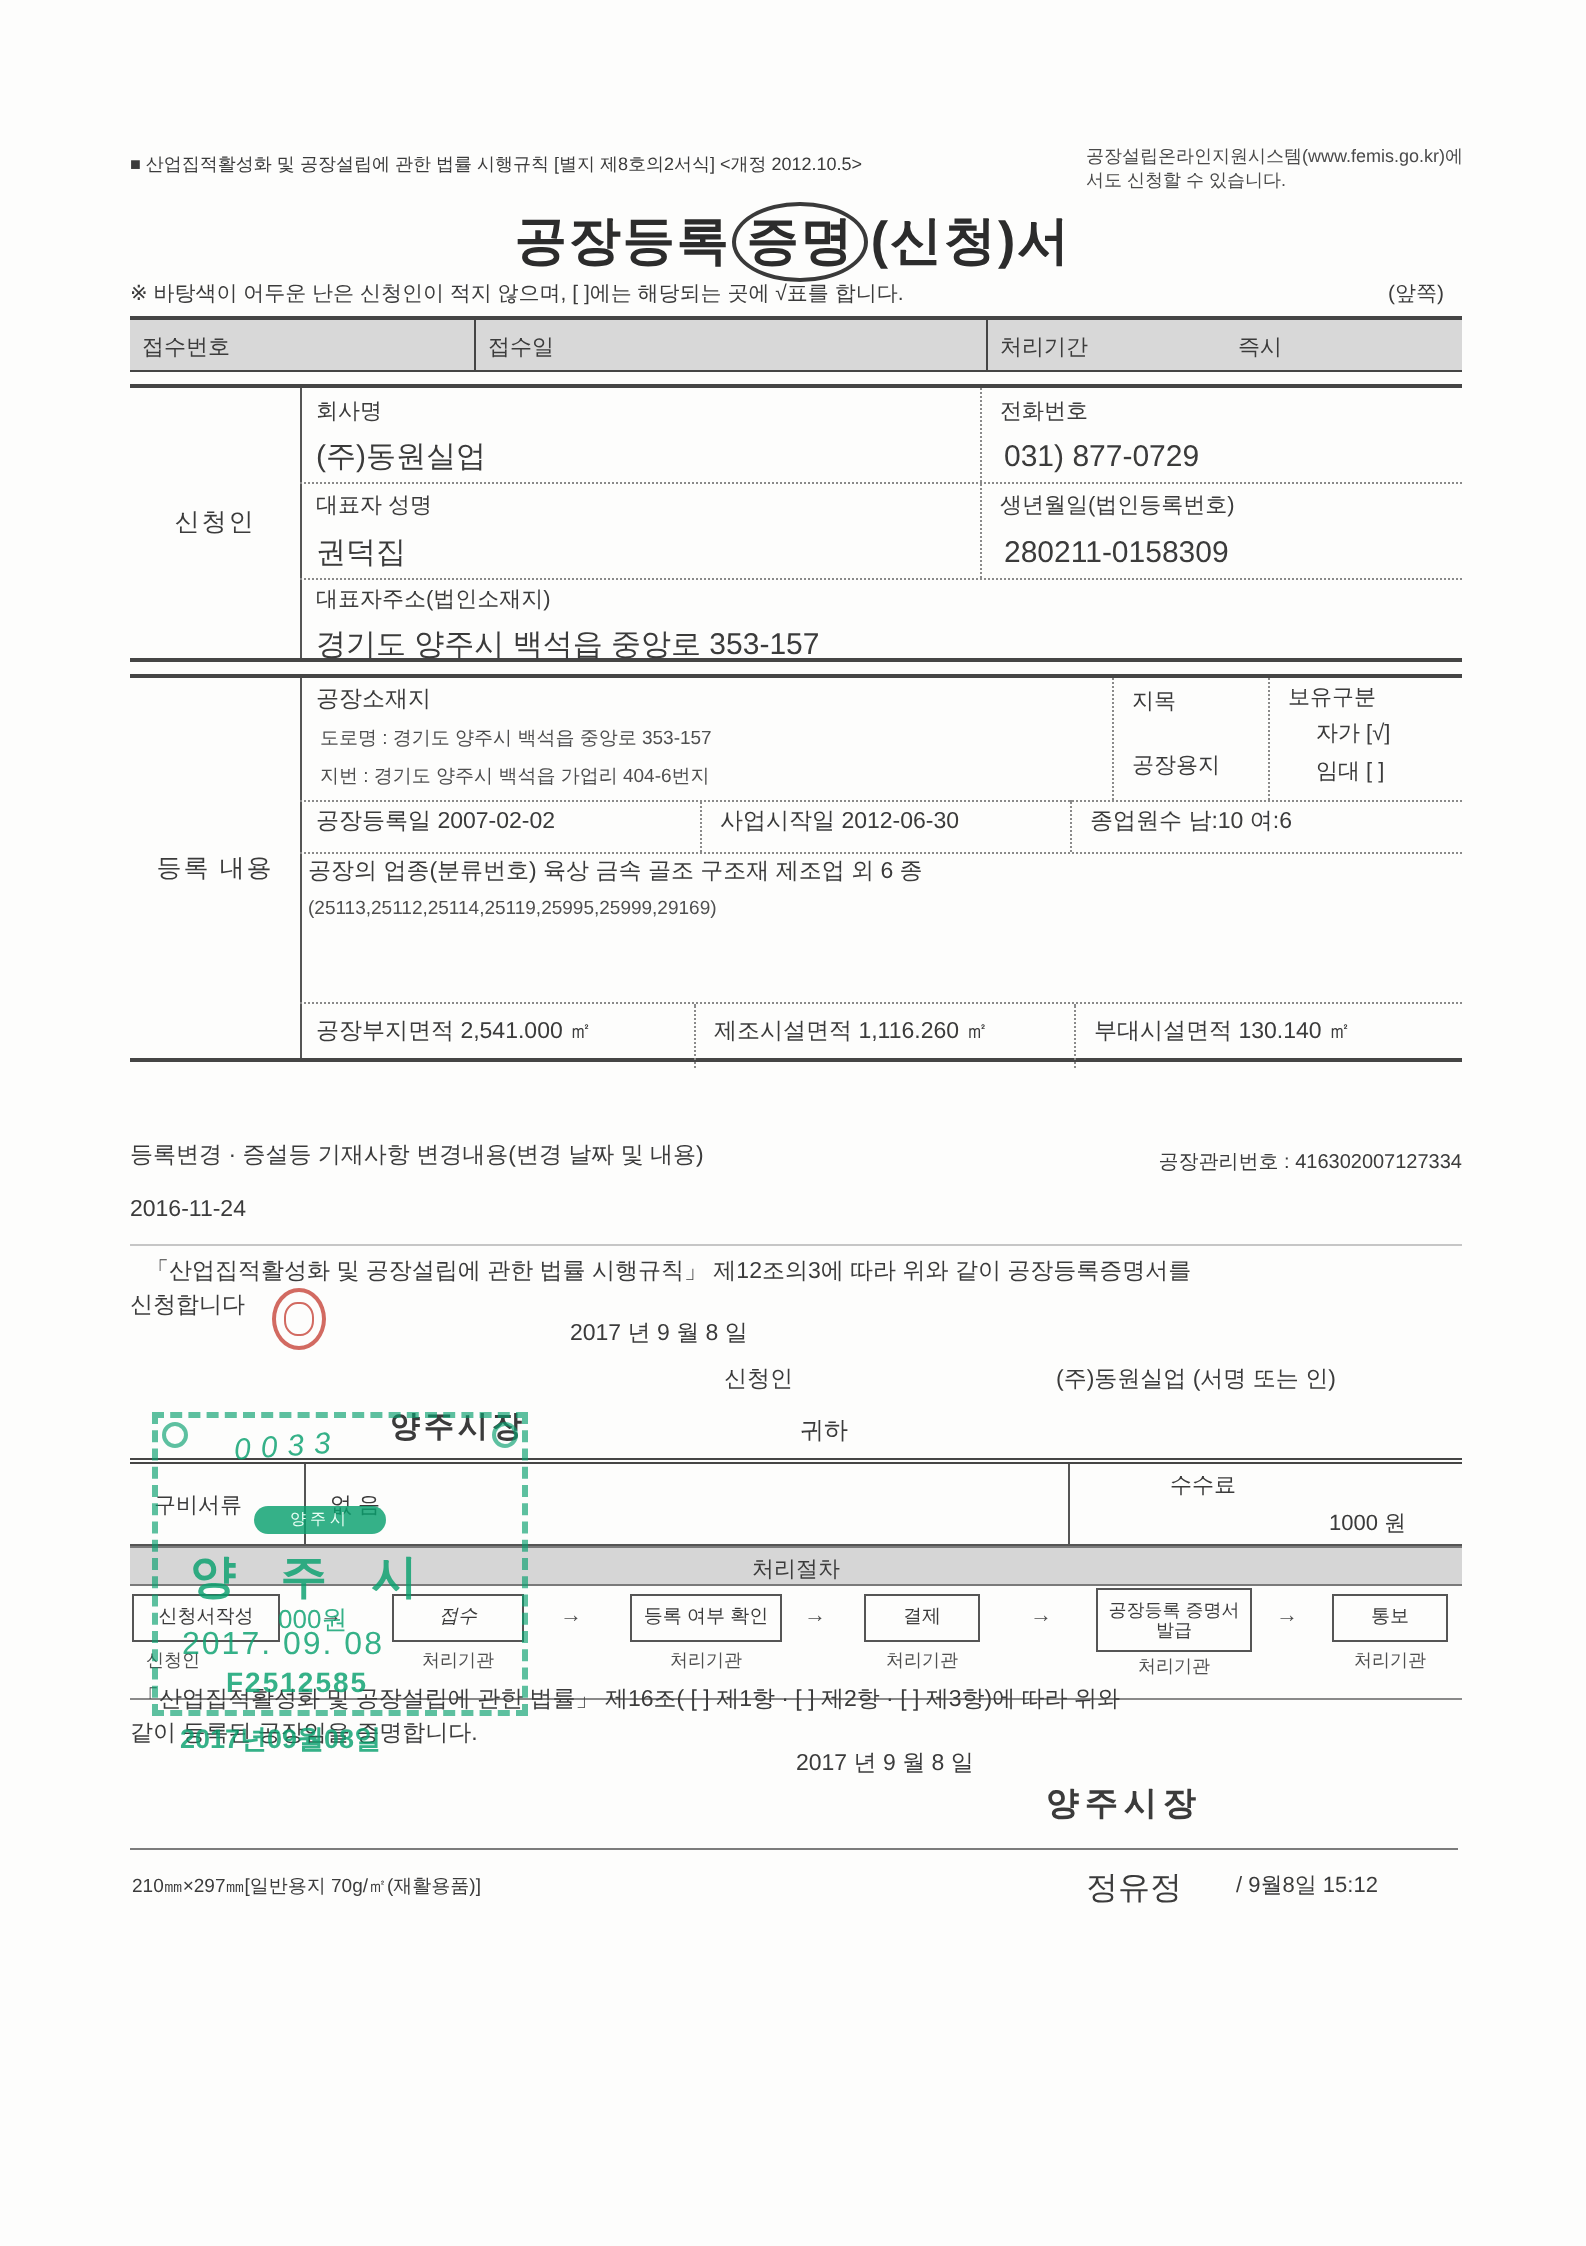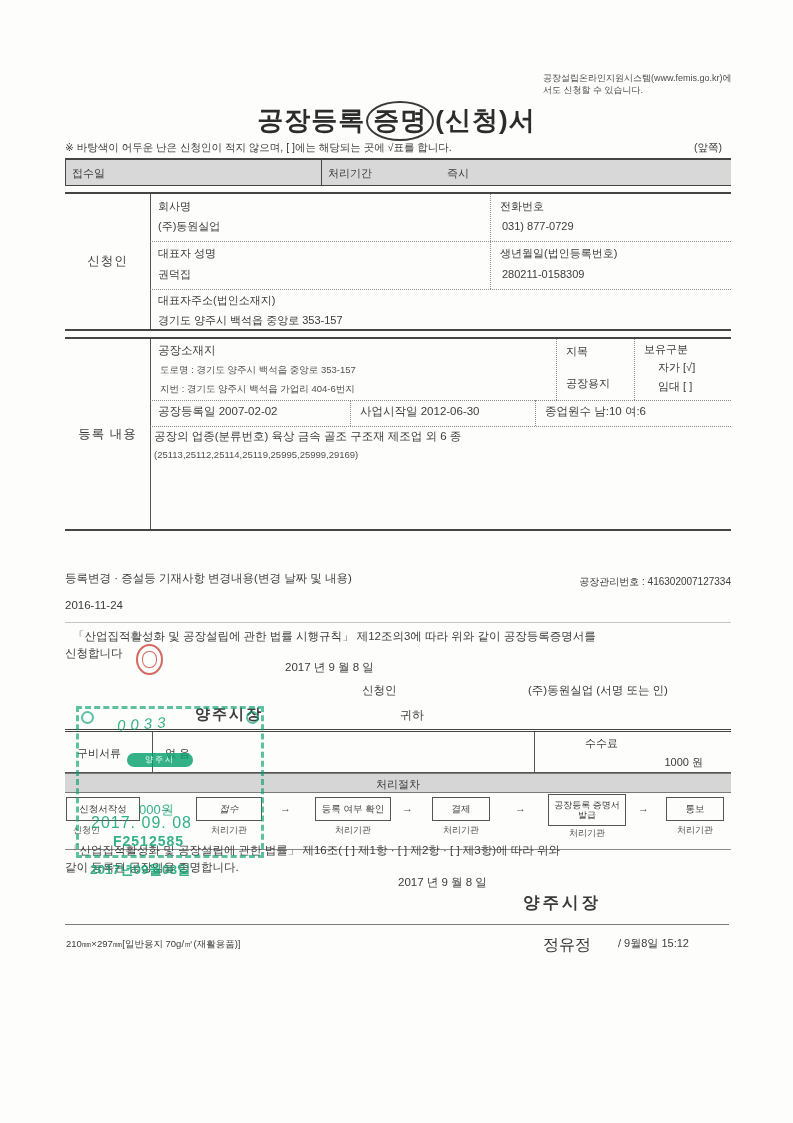--- a/index.html
+++ b/index.html
@@ -36,21 +36,21 @@
   .rcpt .c{font-size:11px;padding:6px 6px 0;box-sizing:border-box;}
   .rcpt .c1{width:172px;}
   .rcpt .c2{width:256px;border-left:1px solid var(--heavy);}
   .rcpt .c3{width:120px;border-left:1px solid var(--heavy);}
   .rcpt .c4{flex:1;}
   
   .sect{position:absolute;left:65px;width:666px;box-sizing:border-box;border-top:2.5px solid var(--heavy);border-bottom:2.5px solid var(--heavy);}
   .sect .side{position:absolute;left:0;top:0;bottom:0;width:85px;border-right:1px solid var(--line);
               display:flex;align-items:center;justify-content:center;font-size:12.5px;letter-spacing:1px;}
   .celllab{font-size:11px;}
-  .cellval{font-size:11px;}
+  .cellval{font-size:15px;}
   .small{font-size:9.5px;color:#4f4f4f;}
   .dotbot{border-bottom:1px dotted var(--dot);}
   
   .feetbl{position:absolute;left:65px;top:729px;width:666px;height:44px;box-sizing:border-box;
           border-top:3px double var(--heavy);border-bottom:1px solid var(--line);}
   
   .procbar{position:absolute;left:65px;top:773px;width:666px;height:20px;background:#d6d6d6;
            border-top:1px solid #7a7a7a;border-bottom:1px solid #7a7a7a;box-sizing:border-box;
            text-align:center;font-size:11px;padding-top:3px;}
   .pbox{position:absolute;border:1px solid var(--line);box-sizing:border-box;text-align:center;
@@ -66,30 +66,32 @@
          color:#eafff5;font-size:8px;text-align:center;line-height:14px;letter-spacing:2px;}
   .rstamp{position:absolute;left:136px;top:644px;width:27px;height:31px;border:2.5px solid var(--red);
           border-radius:50%;z-index:4;box-sizing:border-box;}
   .rstamp .inner{position:absolute;left:4px;top:5px;right:4px;bottom:5px;border:1.5px solid var(--red);border-radius:45%;}
 </style>
 </head>
 <body>
 
 <div class="page">
 
+  <div class="t note-left">■ 산업집적활성화 및 공장설립에 관한 법률 시행규칙 [별지 제8호의2서식] &lt;개정 2012.10.5&gt;</div>
   <div class="t note-right">공장설립온라인지원시스템(www.femis.go.kr)에서도 신청할 수 있습니다.</div>
 
   <div class="t title">
     <span>공장등록</span><span class="circ">증명</span><span>(신청)서</span>
   </div>
 
   <div class="t instruction">※ 바탕색이 어두운 난은 신청인이 적지 않으며, [  ]에는 해당되는 곳에 √표를 합니다.</div>
   <div class="t front">(앞쪽)</div>
 
   <div class="rcpt">
+    <div class="c c1">접수번호</div>
     <div class="c c2">접수일</div>
     <div class="c c3">처리기간</div>
     <div class="c c4">즉시</div>
   </div>
 
   <div class="sect" style="top:192px;height:139px;">
     <div class="side">신청인</div>
 
     <div style="position:absolute;left:85px;top:0;width:581px;height:47px;" class="dotbot">
       <div class="t celllab" style="left:8px;top:6px;">회사명</div>
@@ -135,20 +137,27 @@
       <div class="t" style="left:210px;top:5px;font-size:11.5px;">사업시작일 2012-06-30</div>
       <div class="vdot" style="left:385px;top:0;height:26px;"></div>
       <div class="t" style="left:395px;top:5px;font-size:11.5px;">종업원수   남:10 여:6</div>
     </div>
 
     <div style="position:absolute;left:85px;top:87px;width:581px;height:75px;">
       <div class="t" style="left:4px;top:4px;font-size:11.5px;">공장의 업종(분류번호) 육상 금속 골조 구조재 제조업 외 6 종</div>
       <div class="t small" style="left:4px;top:23px;">(25113,25112,25114,25119,25995,25999,29169)</div>
     </div>
 
+    <div style="position:absolute;left:85px;top:162px;width:581px;height:32px;border-top:1px dotted var(--dot);">
+      <div class="t" style="left:8px;top:8px;font-size:11.5px;">공장부지면적 2,541.000 ㎡</div>
+      <div class="vdot" style="left:197px;top:0;height:32px;"></div>
+      <div class="t" style="left:207px;top:8px;font-size:11.5px;">제조시설면적 1,116.260 ㎡</div>
+      <div class="vdot" style="left:387px;top:0;height:32px;"></div>
+      <div class="t" style="left:397px;top:8px;font-size:11.5px;">부대시설면적 130.140 ㎡</div>
+    </div>
   </div>
 
 
   <div class="t" style="left:65px;top:572px;font-size:11.5px;">등록변경 · 증설등 기재사항 변경내용(변경 날짜 및 내용)</div>
   <div class="t" style="right:62px;top:576px;font-size:10px;">공장관리번호 : 416302007127334</div>
   <div class="t" style="left:65px;top:599px;font-size:11.5px;">2016-11-24</div>
 
   <div class="hline" style="left:65px;top:622px;width:666px;border-top-color:#c6c6c6;"></div>
 
   <div class="t" style="left:73px;top:630px;font-size:11.5px;">「산업집적활성화 및 공장설립에 관한 법률 시행규칙」  제12조의3에 따라 위와 같이 공장등록증명서를</div>
@@ -203,19 +212,20 @@
 
   <div class="t" style="left:66px;top:938px;font-size:9.5px;">210㎜×297㎜[일반용지 70g/㎡(재활용품)]</div>
   <div class="t" style="left:543px;top:935px;font-size:16px;">정유정</div>
   <div class="t" style="left:618px;top:937px;font-size:11px;">/ 9월8일 15:12</div>
 
   <div class="gstamp">
     <div class="gcorner" style="left:2px;top:2px;"></div>
     <div class="gcorner" style="right:2px;top:2px;"></div>
     <div class="gs" style="left:38px;top:6px;font-size:15px;font-style:italic;letter-spacing:5px;transform:rotate(-4deg);">0033</div>
     <div class="goval">양주시</div>
+    <div class="gs" style="left:16px;top:64px;font-size:23px;font-weight:bold;letter-spacing:8px;">양 주 시</div>
     <div class="gs" style="left:60px;top:92px;font-size:13px;">000원</div>
     <div class="gs" style="left:12px;top:105px;font-size:16px;letter-spacing:1px;">2017. 09. 08</div>
     <div class="gs" style="left:34px;top:124px;font-size:14px;font-weight:bold;letter-spacing:1px;">F2512585</div>
   </div>
   <div class="gs t" style="left:90px;top:862px;font-size:13.5px;font-weight:bold;z-index:5;color:var(--green);">2017년09월08일</div>
 
 </div>
 
 </body></html>

